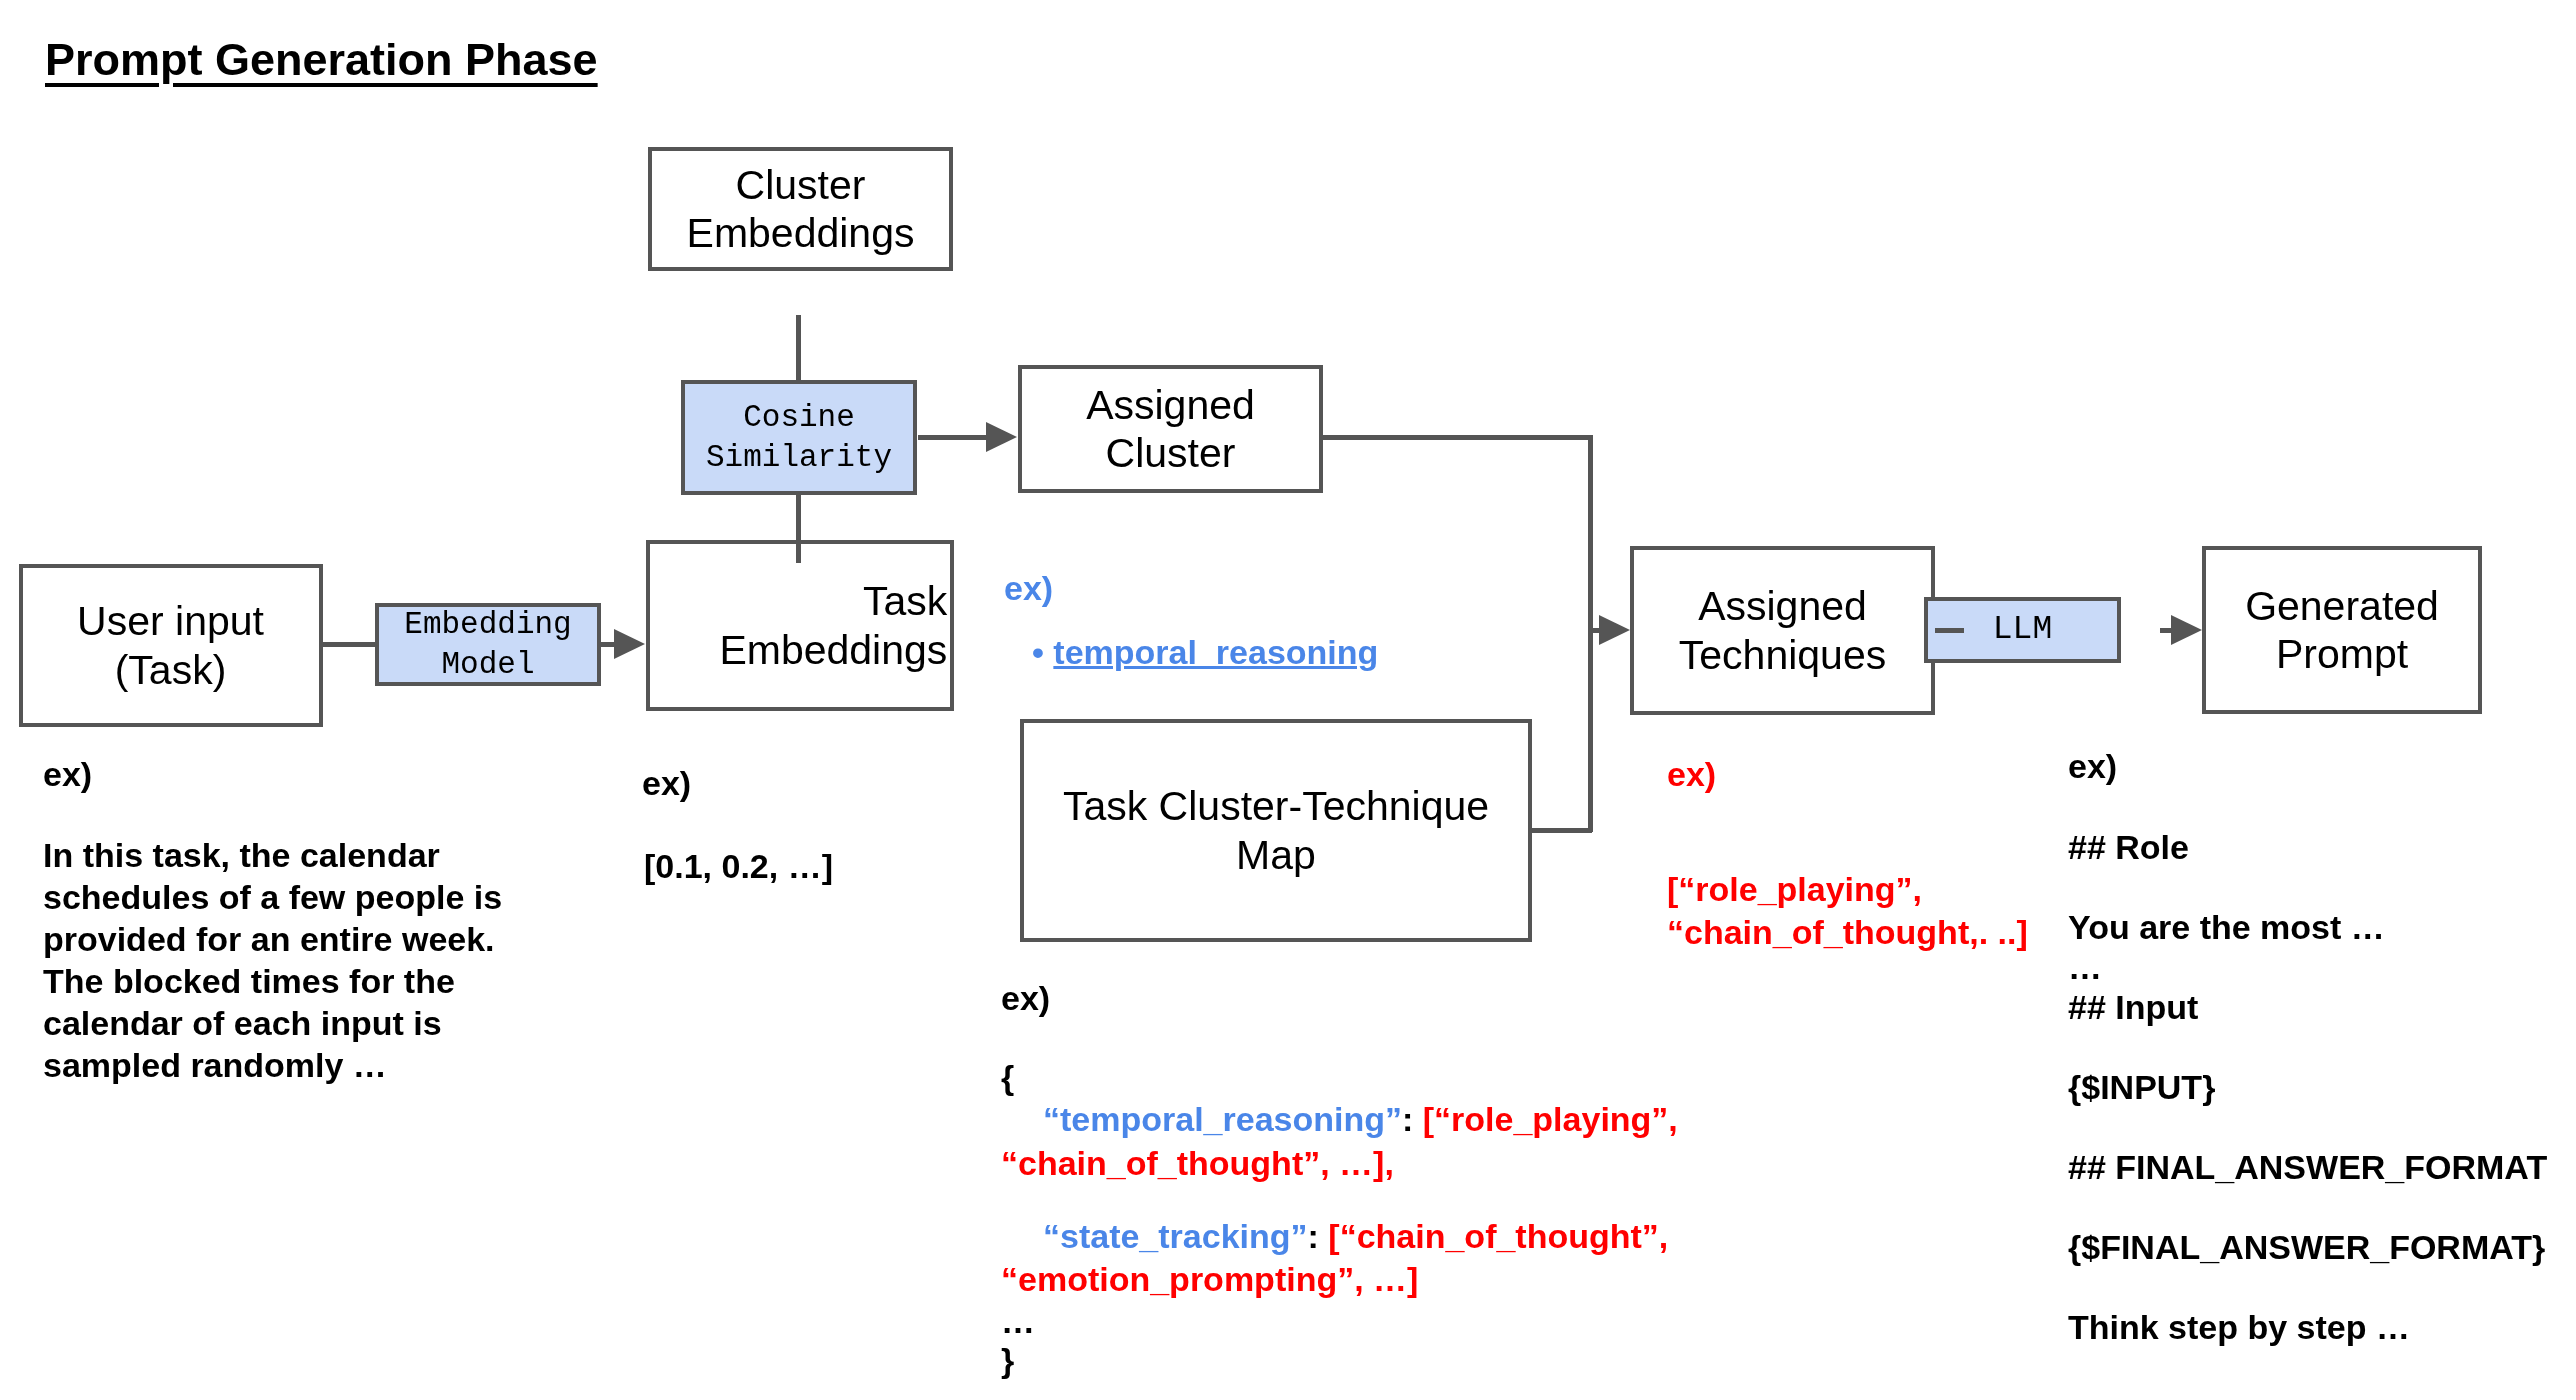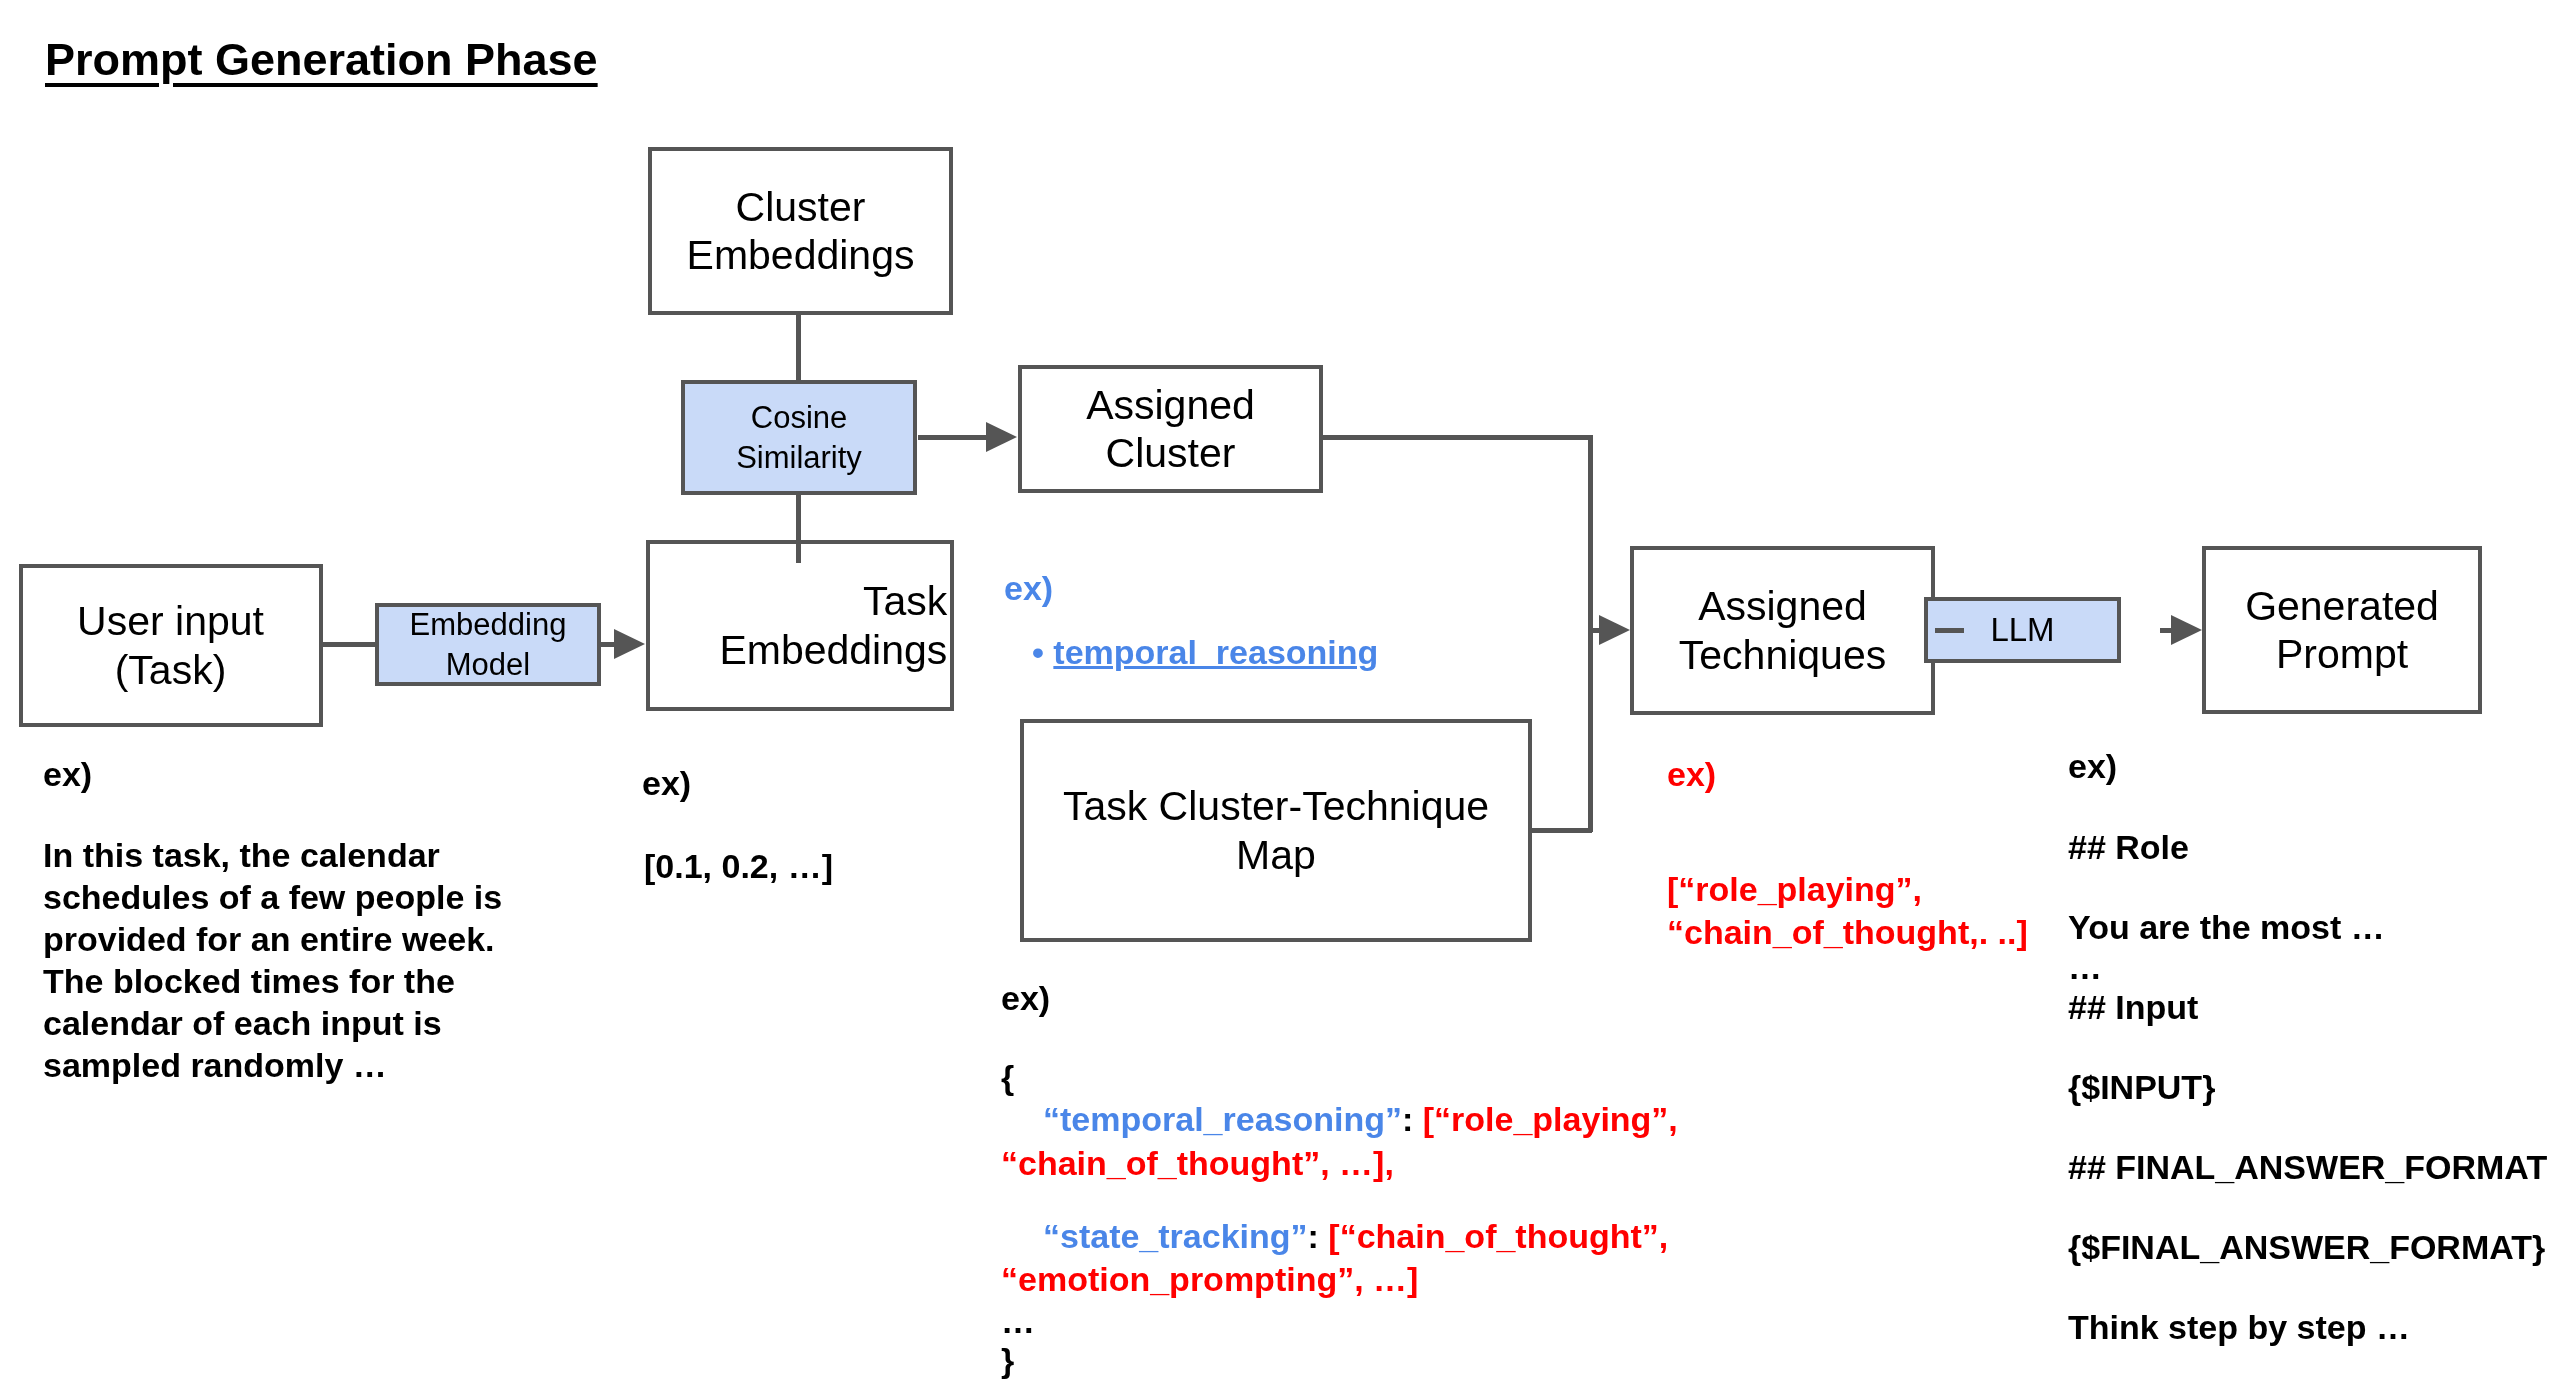--- a/index.html
+++ b/index.html
@@ -35,20 +35,21 @@
     text-align:center;
     font-size:41px;
     line-height:1.18;
     color:#000;
     padding:0 2.7px;
   }
   .box.blue{
     background:#c9daf8;
     font-size:31px;
     line-height:1.28;
+    font-family:Liberation Mono, monospace;
   }
   .box.llm{ font-size:33px; }
   .line{ position:absolute; background:#555555; }
   .arrowhead{
     position:absolute; width:0; height:0;
     border-top:15.7px solid transparent;
     border-bottom:15.7px solid transparent;
     border-left:31.5px solid #555555;
   }
   .ex{
@@ -97,21 +98,21 @@
   .codeline .r{ color:#ff0000; }
   .codeline.red{ color:#ff0000; }
 </style>
 </head>
 <body>
 
 <div id="canvas">
 
   <div class="title">Prompt Generation Phase</div>
 
-  <div class="box" style="left:648px;top:147px;width:305px;height:168px;">Cluster Embeddings</div>
+  <div class="box" style="left:648px;top:147px;width:305px;height:124px;">Cluster Embeddings</div>
 
   <div class="box blue" style="left:681px;top:380px;width:236px;height:115px;">Cosine Similarity</div>
 
   <div class="box" style="left:1018px;top:353px;width:305px;height:128px;margin-top:12px;">Assigned Cluster</div>
 
   <div class="box" style="left:18.5px;top:564px;width:304px;height:163px;">User input (Task)</div>
 
   <div class="box blue" style="left:375px;top:603px;width:226px;height:83px;">Embedding Model</div>
 
   <div class="box" style="left:646px;top:540px;width:308px;height:171px;text-align:right;">Task Embeddings</div>

